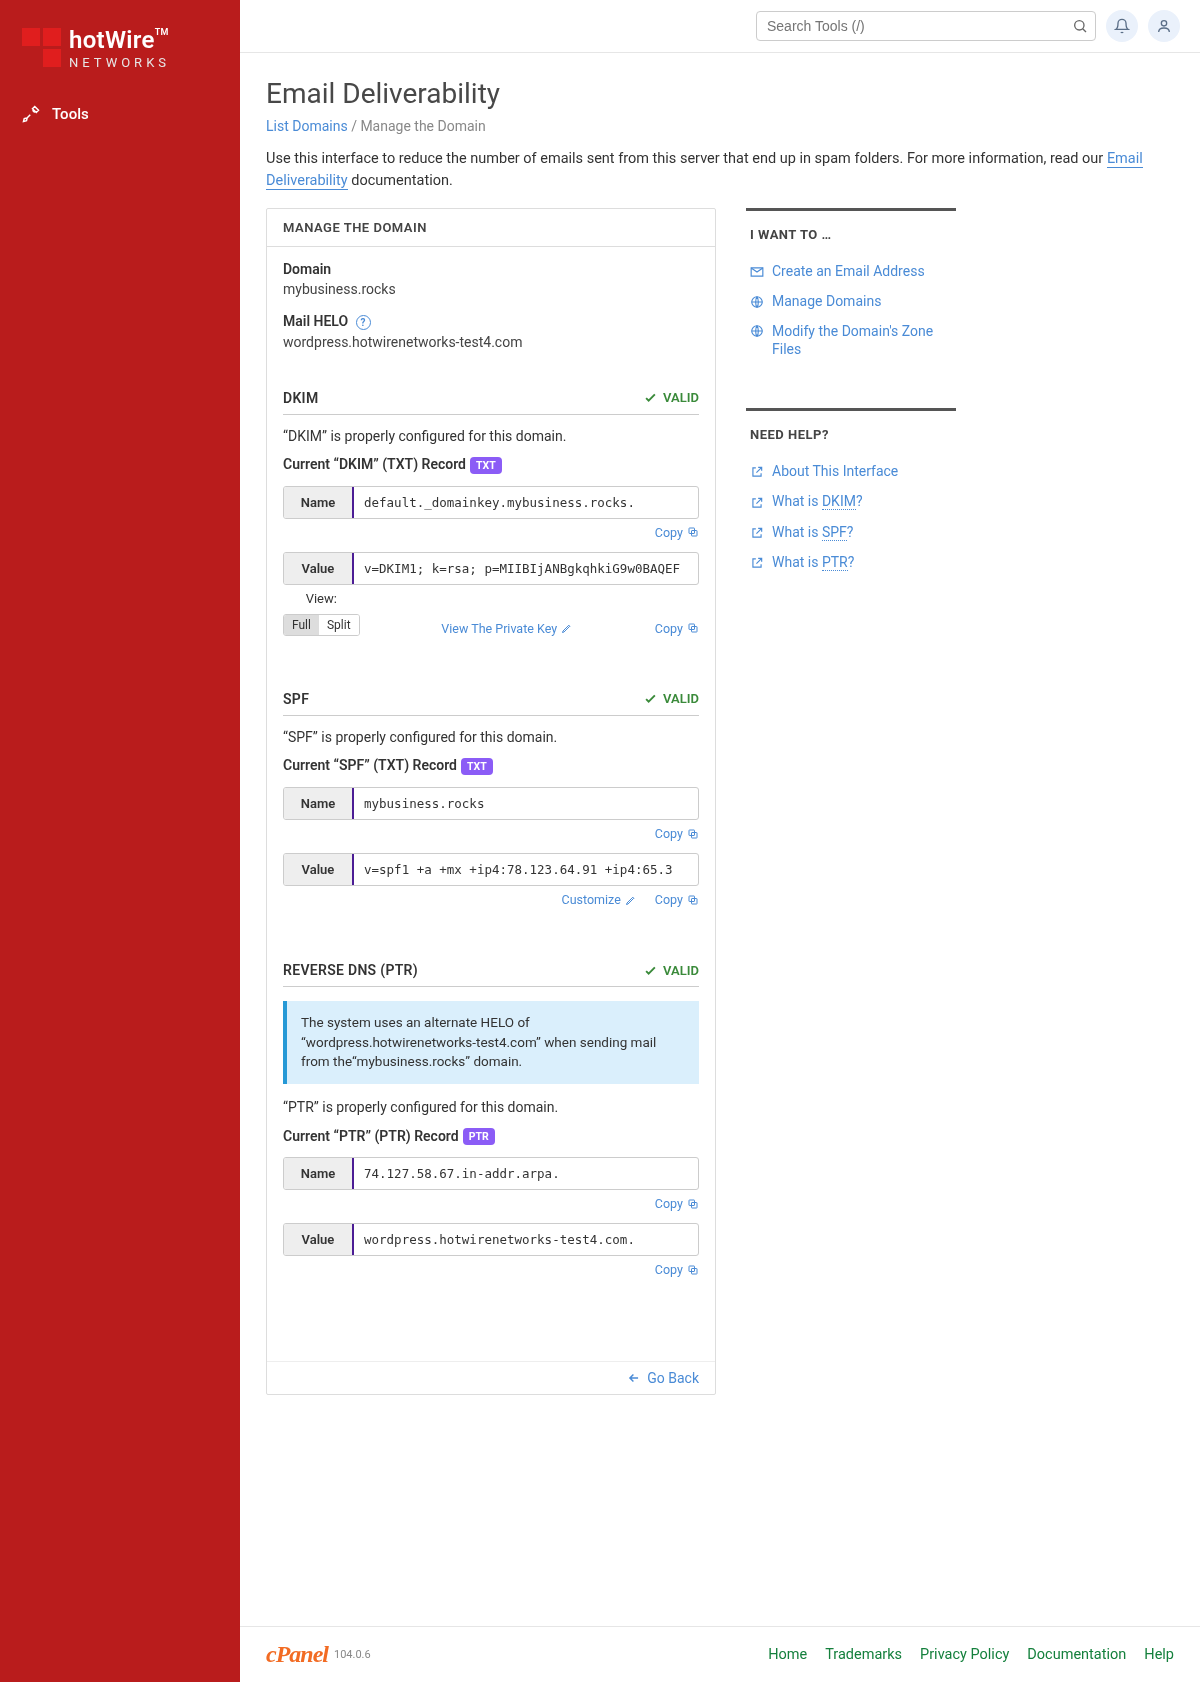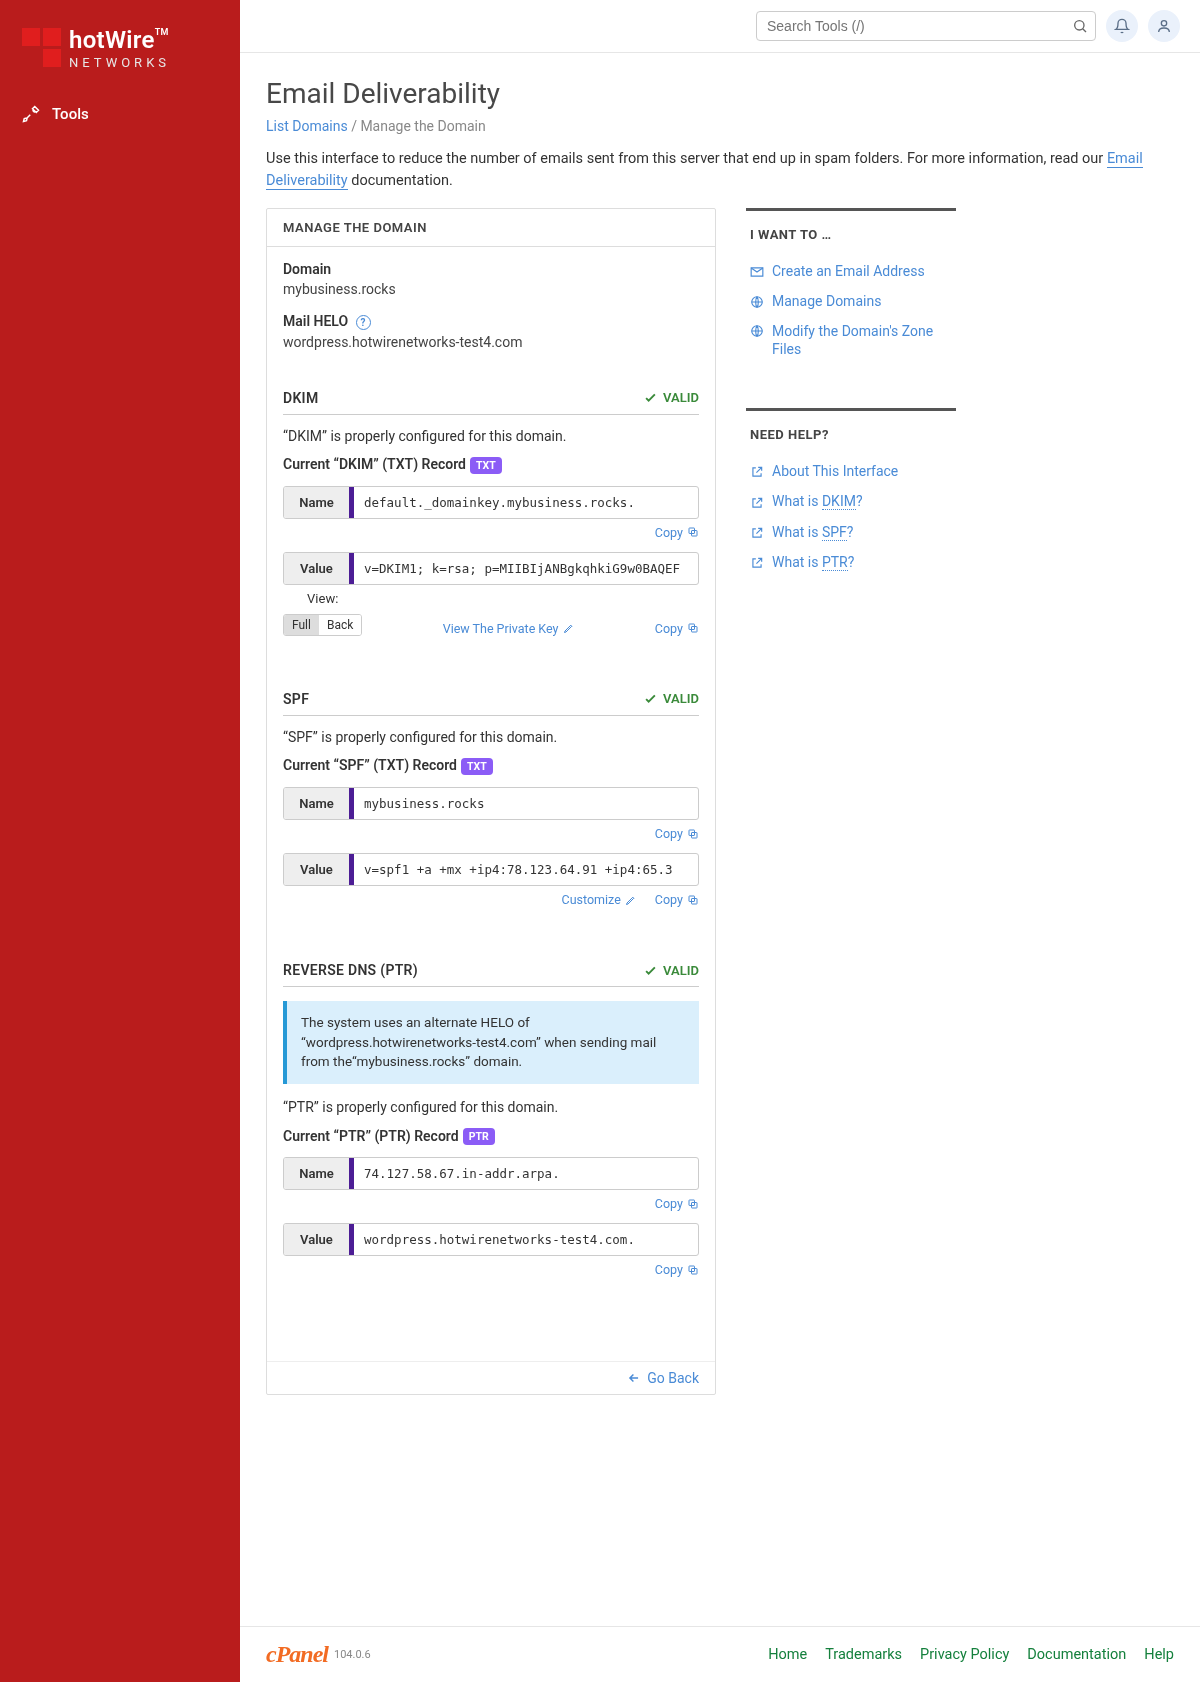--- a/index.html
+++ b/index.html
@@ -49,21 +49,21 @@
 .section-title-row { display: flex; align-items: center; justify-content: space-between; }
 .section-title { font-weight: 600; font-size: 14px; color: #333; text-transform: uppercase; letter-spacing: 0.3px; }
 .valid-badge { display: flex; align-items: center; gap: 5px; color: #3a8a3a; font-weight: 600; font-size: 13px; }
 .valid-badge svg { width: 15px; height: 15px; }
 
 .desc { font-size: 14px; color: #333; margin: 10px 0; line-height: 1.4; }
 .current-label { font-weight: 600; font-size: 14px; display: inline; }
 .tag { display: inline-block; background: #8b5cf6; color: #fff; font-size: 10.5px; font-weight: 700; padding: 2px 6px; border-radius: 4px; margin-left: 4px; vertical-align: middle; }
 
 .record-row { display: flex; border: 1px solid #ccc; border-radius: 3px; margin-top: 12px; overflow: hidden; }
-.record-label { width: 70px; background: #eee; border-right: 5px solid #4c1d95; display: flex; align-items: center; justify-content: center; font-weight: 600; font-size: 13px; color: #333; padding: 8px 4px; }
+.record-label { width: 70px; background: #eee; border-right: 2px solid #4c1d95; display: flex; align-items: center; justify-content: center; font-weight: 600; font-size: 13px; color: #333; padding: 8px 4px; }
 .record-value { flex: 1; padding: 8px 10px; font-family: ui-monospace, Menlo, Consolas, monospace; font-size: 12.5px; color: #333; white-space: nowrap; overflow: hidden; text-overflow: clip; }
 .actions-row { display: flex; justify-content: flex-end; align-items: flex-end; gap: 18px; margin-top: 6px; font-size: 12.5px; }
 .actions-row.left-labels { justify-content: space-between; }
 .view-group { display: flex; align-items: center; gap: 8px; flex-direction: column; }
 .view-label { font-size: 13px; color: #333; }
 .toggle { display: flex; border: 1px solid #ccc; border-radius: 3px; overflow: hidden; }
 .toggle span { padding: 3px 8px; font-size: 12px; cursor: pointer; background: #fff; }
 .toggle span.active { background: #ddd; }
 .link-action { color: #4a8bd6; cursor: pointer; display: inline-flex; align-items: center; gap: 4px; }
 .link-action svg { width: 12px; height: 12px; }
@@ -192,21 +192,21 @@
 
                 <div class="record-row">
                   <div class="record-label">Value</div>
                   <div class="record-value">v=DKIM1; k=rsa; p=MIIBIjANBgkqhkiG9w0BAQEF</div>
                 </div>
                 <div class="actions-row left-labels">
                   <div class="view-group">
                     <span class="view-label">View:</span>
                     <div class="toggle">
                       <span class="active">Full</span>
-                      <span>Back</span>
+                      <span>Split</span>
                     </div>
                   </div>
                   <span class="link-action">
                       <span>View The Private Key</span>
                       <svg viewBox="0 0 24 24" fill="none" stroke="currentColor" stroke-width="2">
                         <path d="M3 21l3-1 11-11-2-2L4 18l-1 3zM15 6l3 3"></path>
                       </svg>
                     </span>
                   <span class="link-action">
                       <span>Copy</span>

